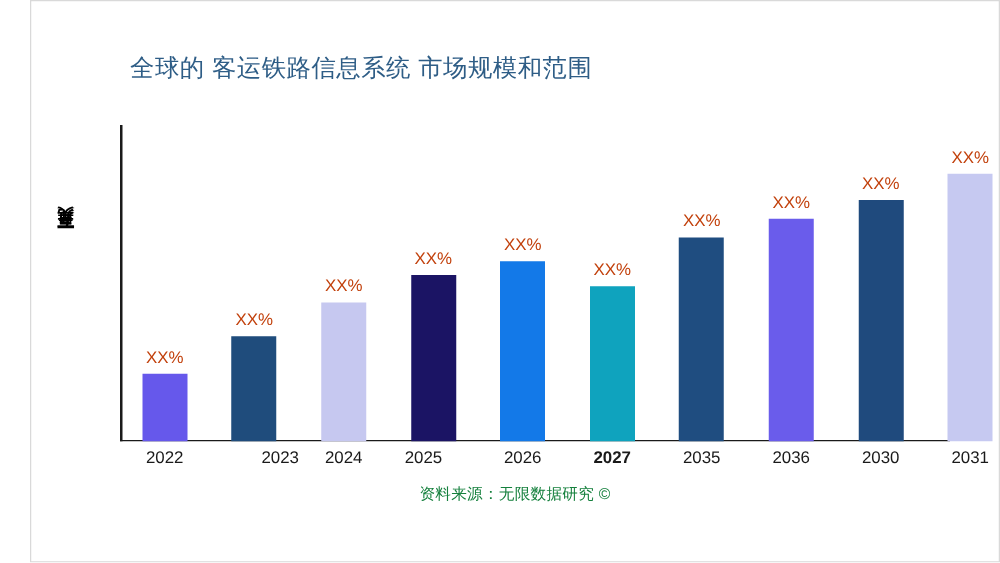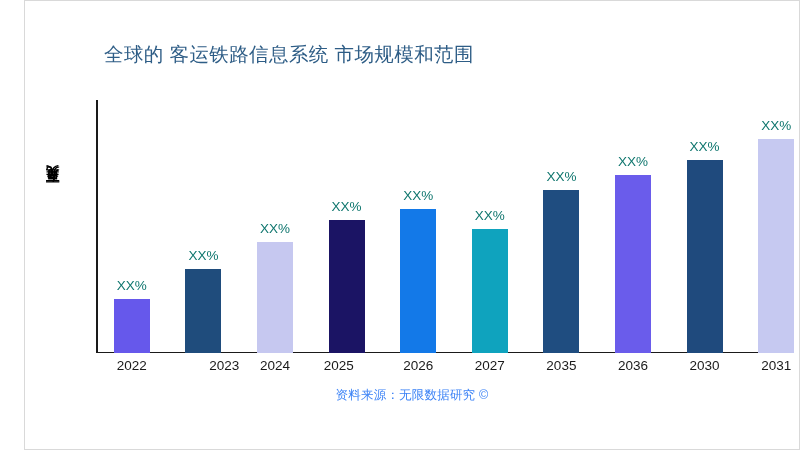--- a/index.html
+++ b/index.html
@@ -85,21 +85,21 @@
     bottom:0;
     left:50%;
     transform:translateX(-50%);
     width:36px;
   }
   .bar-label{
     position:absolute;
     left:50%;
     transform:translateX(-50%);
     font-size:13.5px;
-    color:#0f766e;
+    color:#c2410c;
     white-space:nowrap;
   }
   
   #x-labels{
     position:absolute;
     left:71px;top:357px;
     width:716px;height:22px;
   }
   .x-tick{
     position:absolute;
@@ -109,21 +109,21 @@
     font-size:13.5px;
     color:#1a1a1a;
   }
   
   #source-note{
     position:absolute;
     left:0;right:0;
     top:386px;
     text-align:center;
     font-size:12.5px;
-    color:#3b82f6;
+    color:#15803d;
     letter-spacing:0.2px;
   }
 </style>
 </head>
 <body>
 
 <div id="frame">
 
   <div id="chart-title">全球的 客运铁路信息系统 市场规模和范围</div>
 
@@ -179,21 +179,21 @@
         <div class="bar-label" style="bottom: 220.407px;">XX%</div>
       </div>
     </div>
 
   <div id="x-labels">
       <div class="x-tick" style="left: 0px;">2022</div>
       <div class="x-tick" style="left: 71.6px; text-align: right;">2023</div>
       <div class="x-tick" style="left: 143.2px; text-align: center;">2024</div>
       <div class="x-tick" style="left: 207px;">2025</div>
       <div class="x-tick" style="left: 286.4px;">2026</div>
-      <div class="x-tick" style="left: 358px;">2027</div>
+      <div class="x-tick" style="left: 358px; font-weight: bold;">2027</div>
       <div class="x-tick" style="left: 429.6px;">2035</div>
       <div class="x-tick" style="left: 501.2px;">2036</div>
       <div class="x-tick" style="left: 572.8px;">2030</div>
       <div class="x-tick" style="left: 644.4px;">2031</div>
     </div>
 
   <div id="source-note">资料来源：无限数据研究 ©</div>
 
 </div>
 

